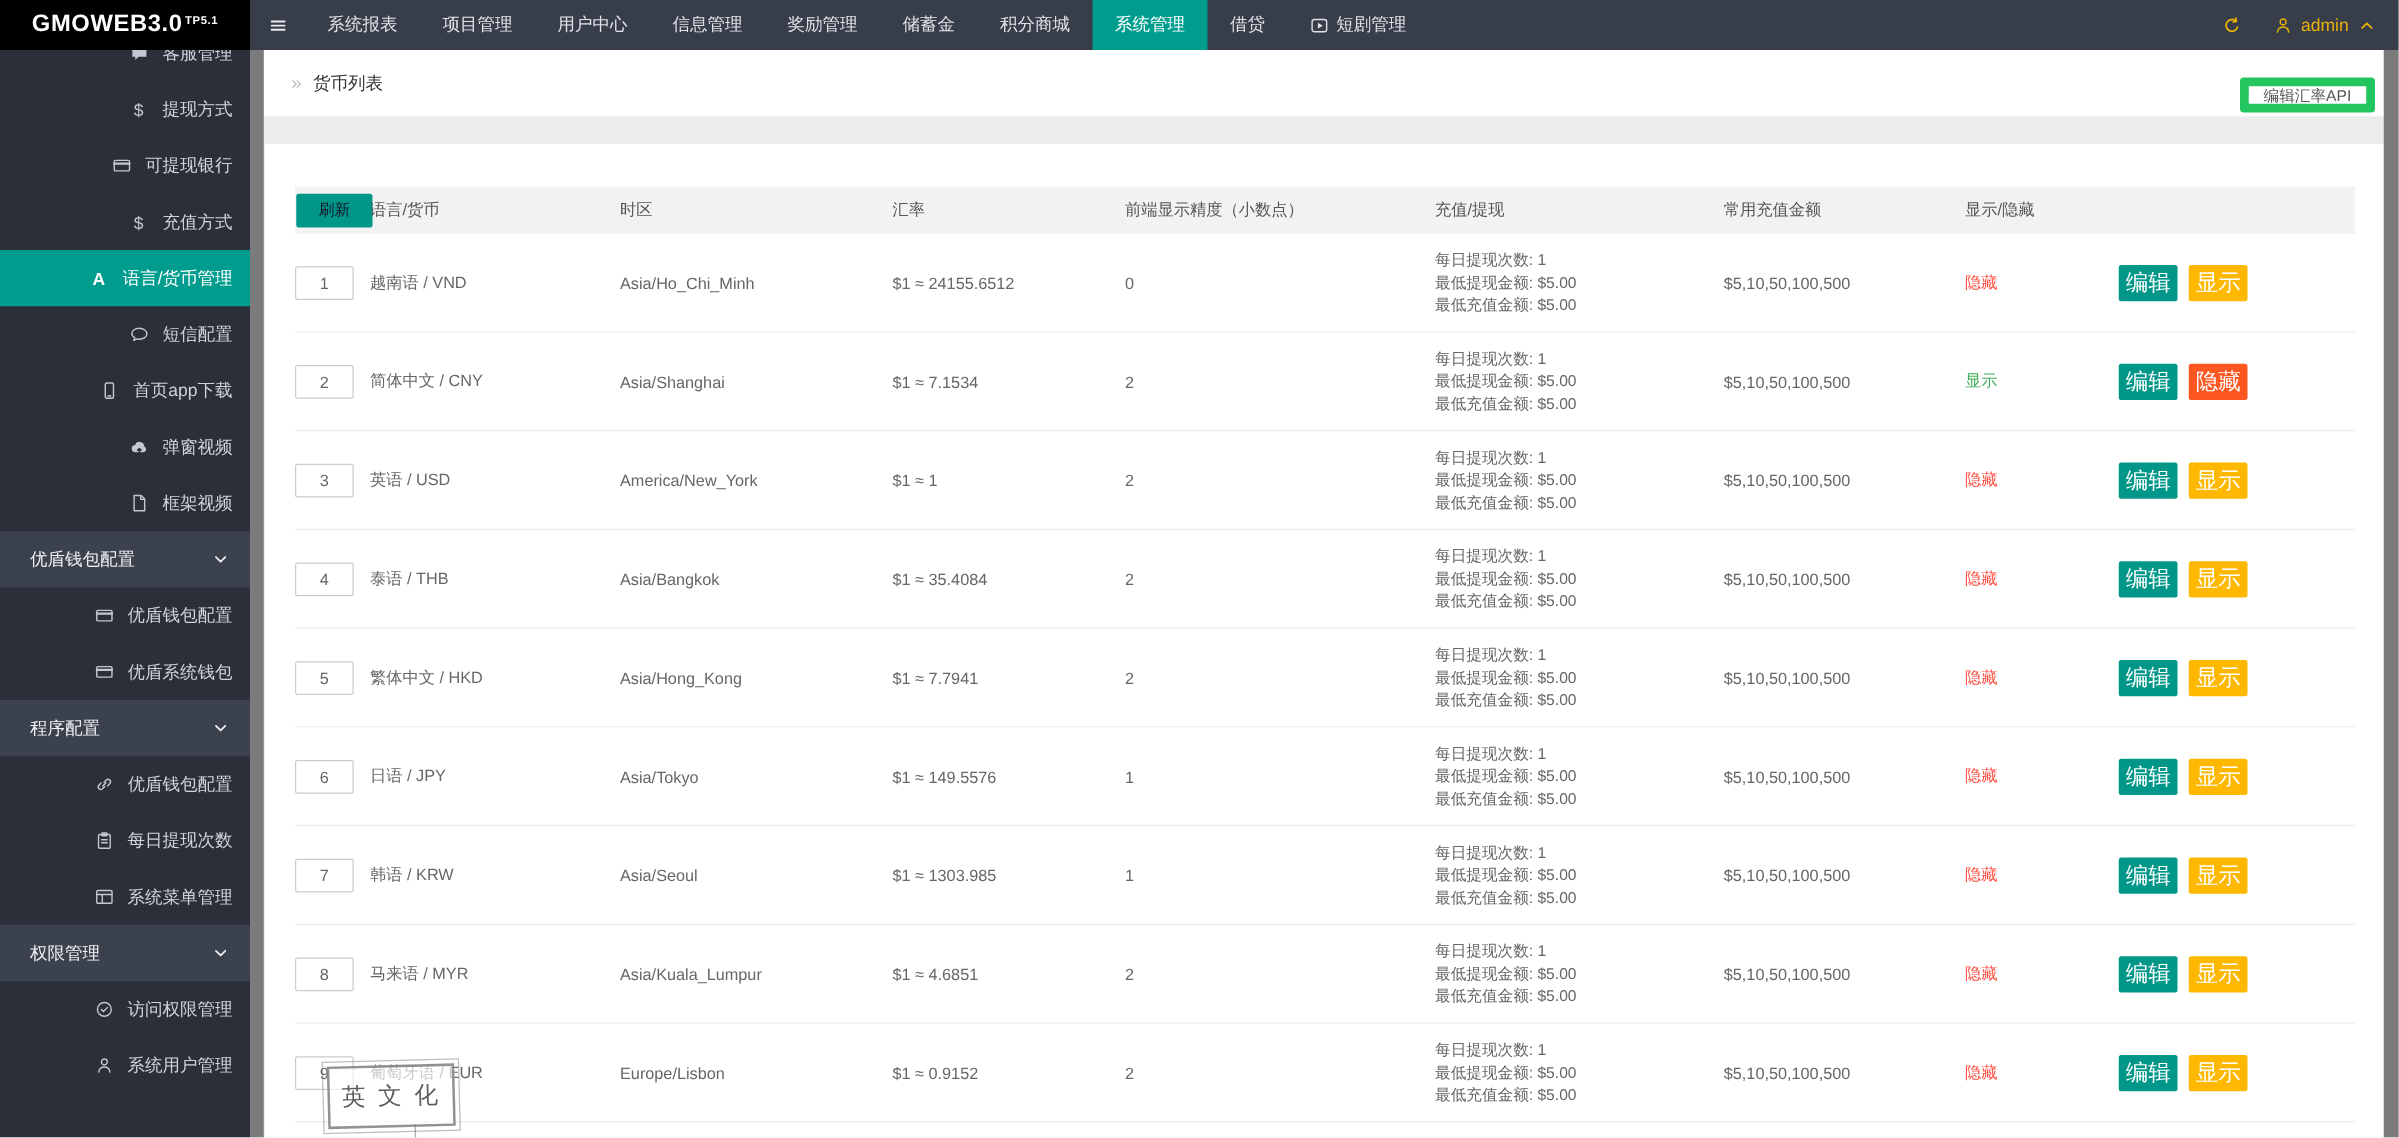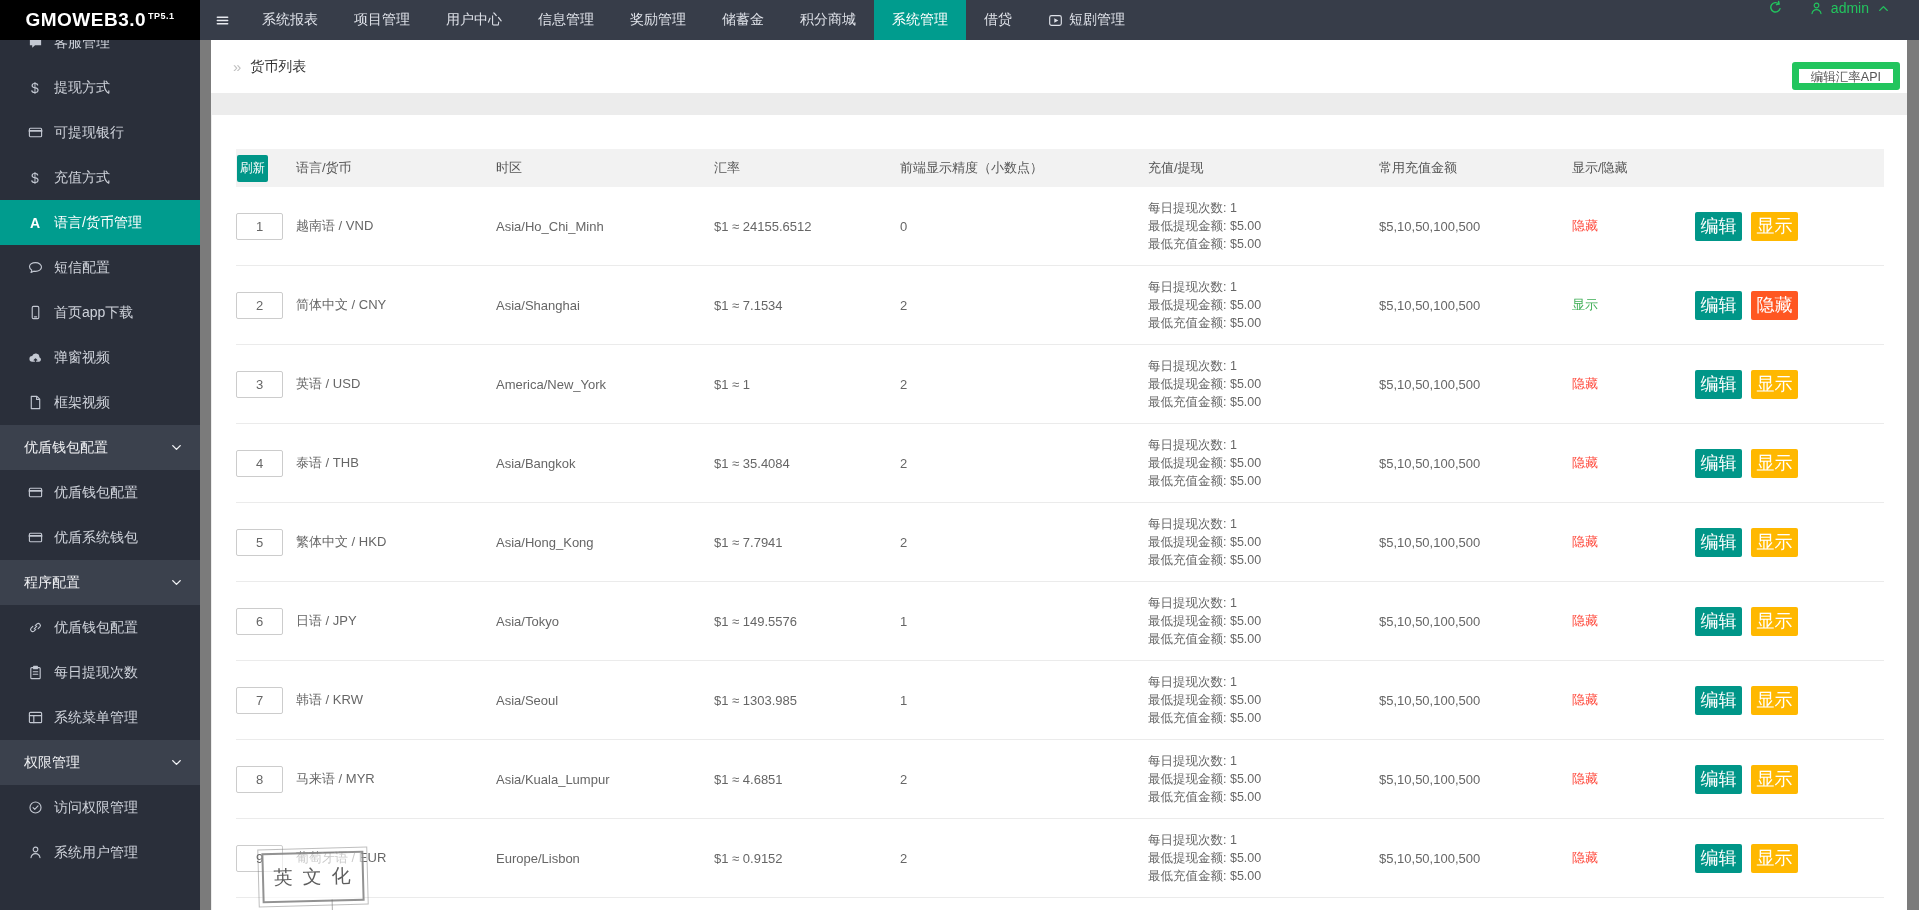--- a/index.html
+++ b/index.html
@@ -11,30 +11,30 @@
   .topbar { position:absolute; left:0; top:0; width:1919px; height:40px;
     background:#373d49; display:flex; align-items:stretch; z-index:30; }
   .logo-box { width:200px; background:#000000; color:#fff; display:flex;
     align-items:center; justify-content:center; font-weight:bold; font-size:19px; letter-spacing:.5px; }
   .logo-box sup { font-size:9px; font-weight:bold; margin-left:2px; transform:translateY(-4px); }
   .burger { width:44px; display:flex; align-items:center; justify-content:center; color:#e8eaef; cursor:pointer; }
   .tmenu { display:flex; align-items:stretch; }
   .tmenu-item { display:flex; align-items:center; gap:6px; padding:0 18px; color:#dfe2e9;
     font-size:14px; cursor:pointer; }
   .tmenu-item.active { background:#009c8e; color:#fff; }
-  .top-right { margin-left:auto; display:flex; align-items:flex-start; gap:26px; padding-right:28px; color:#22c55e; }
+  .top-right { margin-left:auto; display:flex; align-items:center; gap:26px; padding-right:18px; color:#eab308; }
   .refresh-box { display:flex; align-items:center; cursor:pointer; }
   .admin-box { display:flex; align-items:center; gap:7px; font-size:14px; cursor:pointer; }
 
   
   .sidebar { position:absolute; left:0; top:40px; width:200px; height:870px;
     background:#2a2f3a; overflow:hidden; z-index:20; }
   .side-list { margin-top:-20px; }
   .side-item { height:45px; display:flex; align-items:center; gap:11px; padding:0 14px 0 27px;
-    color:#cfd3db; font-size:14px; cursor:pointer; white-space:nowrap; }
+    color:#cfd3db; font-size:14px; cursor:pointer; white-space:nowrap;justify-content:flex-end; }
   .side-item .icon { width:16px; display:flex; justify-content:center; color:#c3c8d2; }
   .side-item.active { background:#009c8e; color:#fff; }
   .side-item.active .icon { color:#fff; }
   .side-group { height:45px; display:flex; align-items:center; justify-content:space-between;
     background:#3b414d; color:#f0f1f4; font-size:14px; padding:0 16px 0 24px; cursor:pointer; }
   .side-scrollbar { position:absolute; left:200px; top:40px; width:11px; height:870px; background:#7b7b7b; z-index:25; }
 
   
   .main { position:absolute; left:211px; top:40px; width:1708px; height:870px; background:#ececec; }
   .right-scrollbar { position:absolute; right:0; top:0; width:12px; height:870px; background:#7b7b7b; z-index:40; }
@@ -43,21 +43,21 @@
   .crumb-title { color:#333; font-size:14px; }
   .api-btn { position:absolute; top:22px; right:19px; height:28px; padding:0 12px; background:#fff;
     border:7px solid #22c55e; border-radius:3px; color:#555; font-size:12.5px; cursor:pointer;
     font-family:inherit; z-index:35; }
 
   .card { margin:22px 11px 0 1px; background:#fff; padding:34px 24px 24px; min-height:800px; }
 
   .grid { display:grid; grid-template-columns:60px 200px 218px 186px 248px 231px 193px 123px 1fr; align-items:center; }
   .thead { height:38px; background:#f2f2f2; color:#555; font-size:13px; }
   .thead .hcell { padding-right:6px; }
-  .refresh-btn { width:31px; height:27px; background:#009688; color:#ffffff; border:none; border-radius:2px;
+  .refresh-btn { width:61px; height:27px; background:#009688; color:#0f172a; border:none; border-radius:2px;
     font-size:12.5px; cursor:pointer; font-family:inherit; margin-left:1px; }
   .trow { height:79px; border-bottom:1px solid #ebebeb; color:#666; font-size:13px; background:#fff; }
   .num-input { width:47px; height:27px; border:1px solid #ccc; border-radius:2px; text-align:center;
     color:#666; font-size:13px; font-family:inherit; background:#fff; }
   .limits { font-size:12.5px; line-height:18px; color:#666; }
   .status { font-size:13px; }
   .status.hidden  { color:#ff4b3e; }
   .status.visible { color:#3fae56; }
   .act-btn { width:47px; height:29px; border:none; border-radius:2px; color:#fff; font-size:18px;
     cursor:pointer; font-family:inherit; margin-right:9px; }

